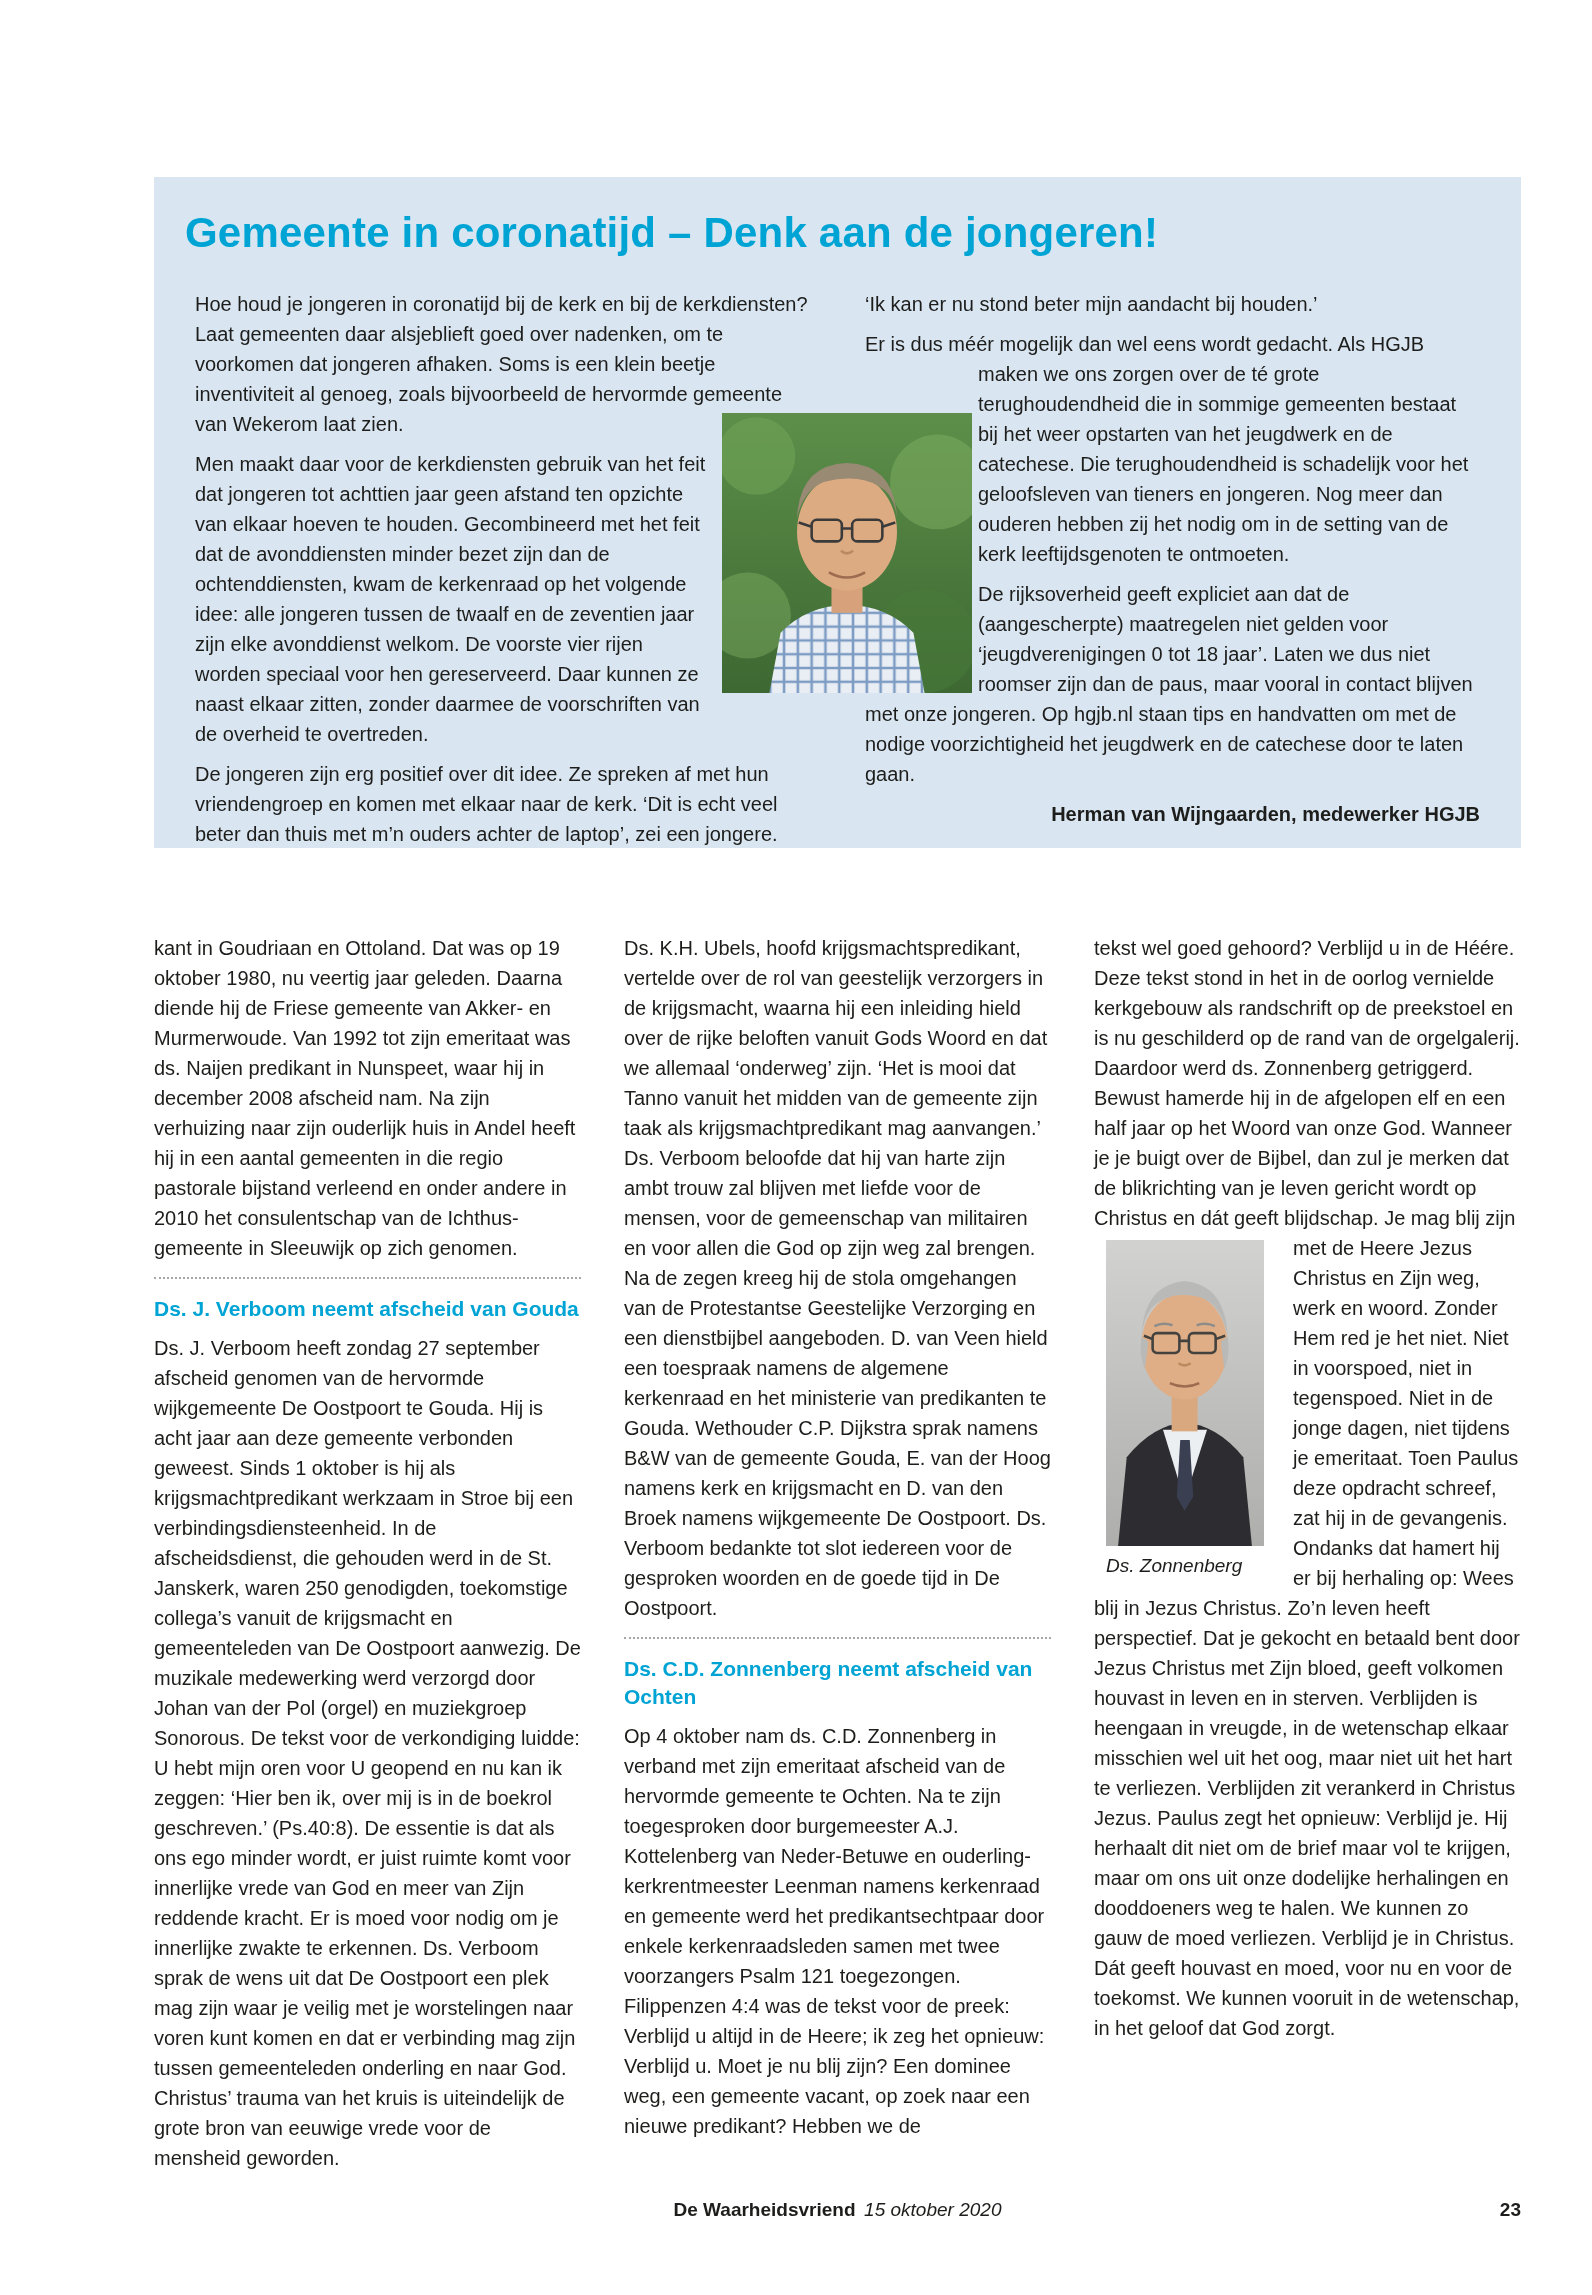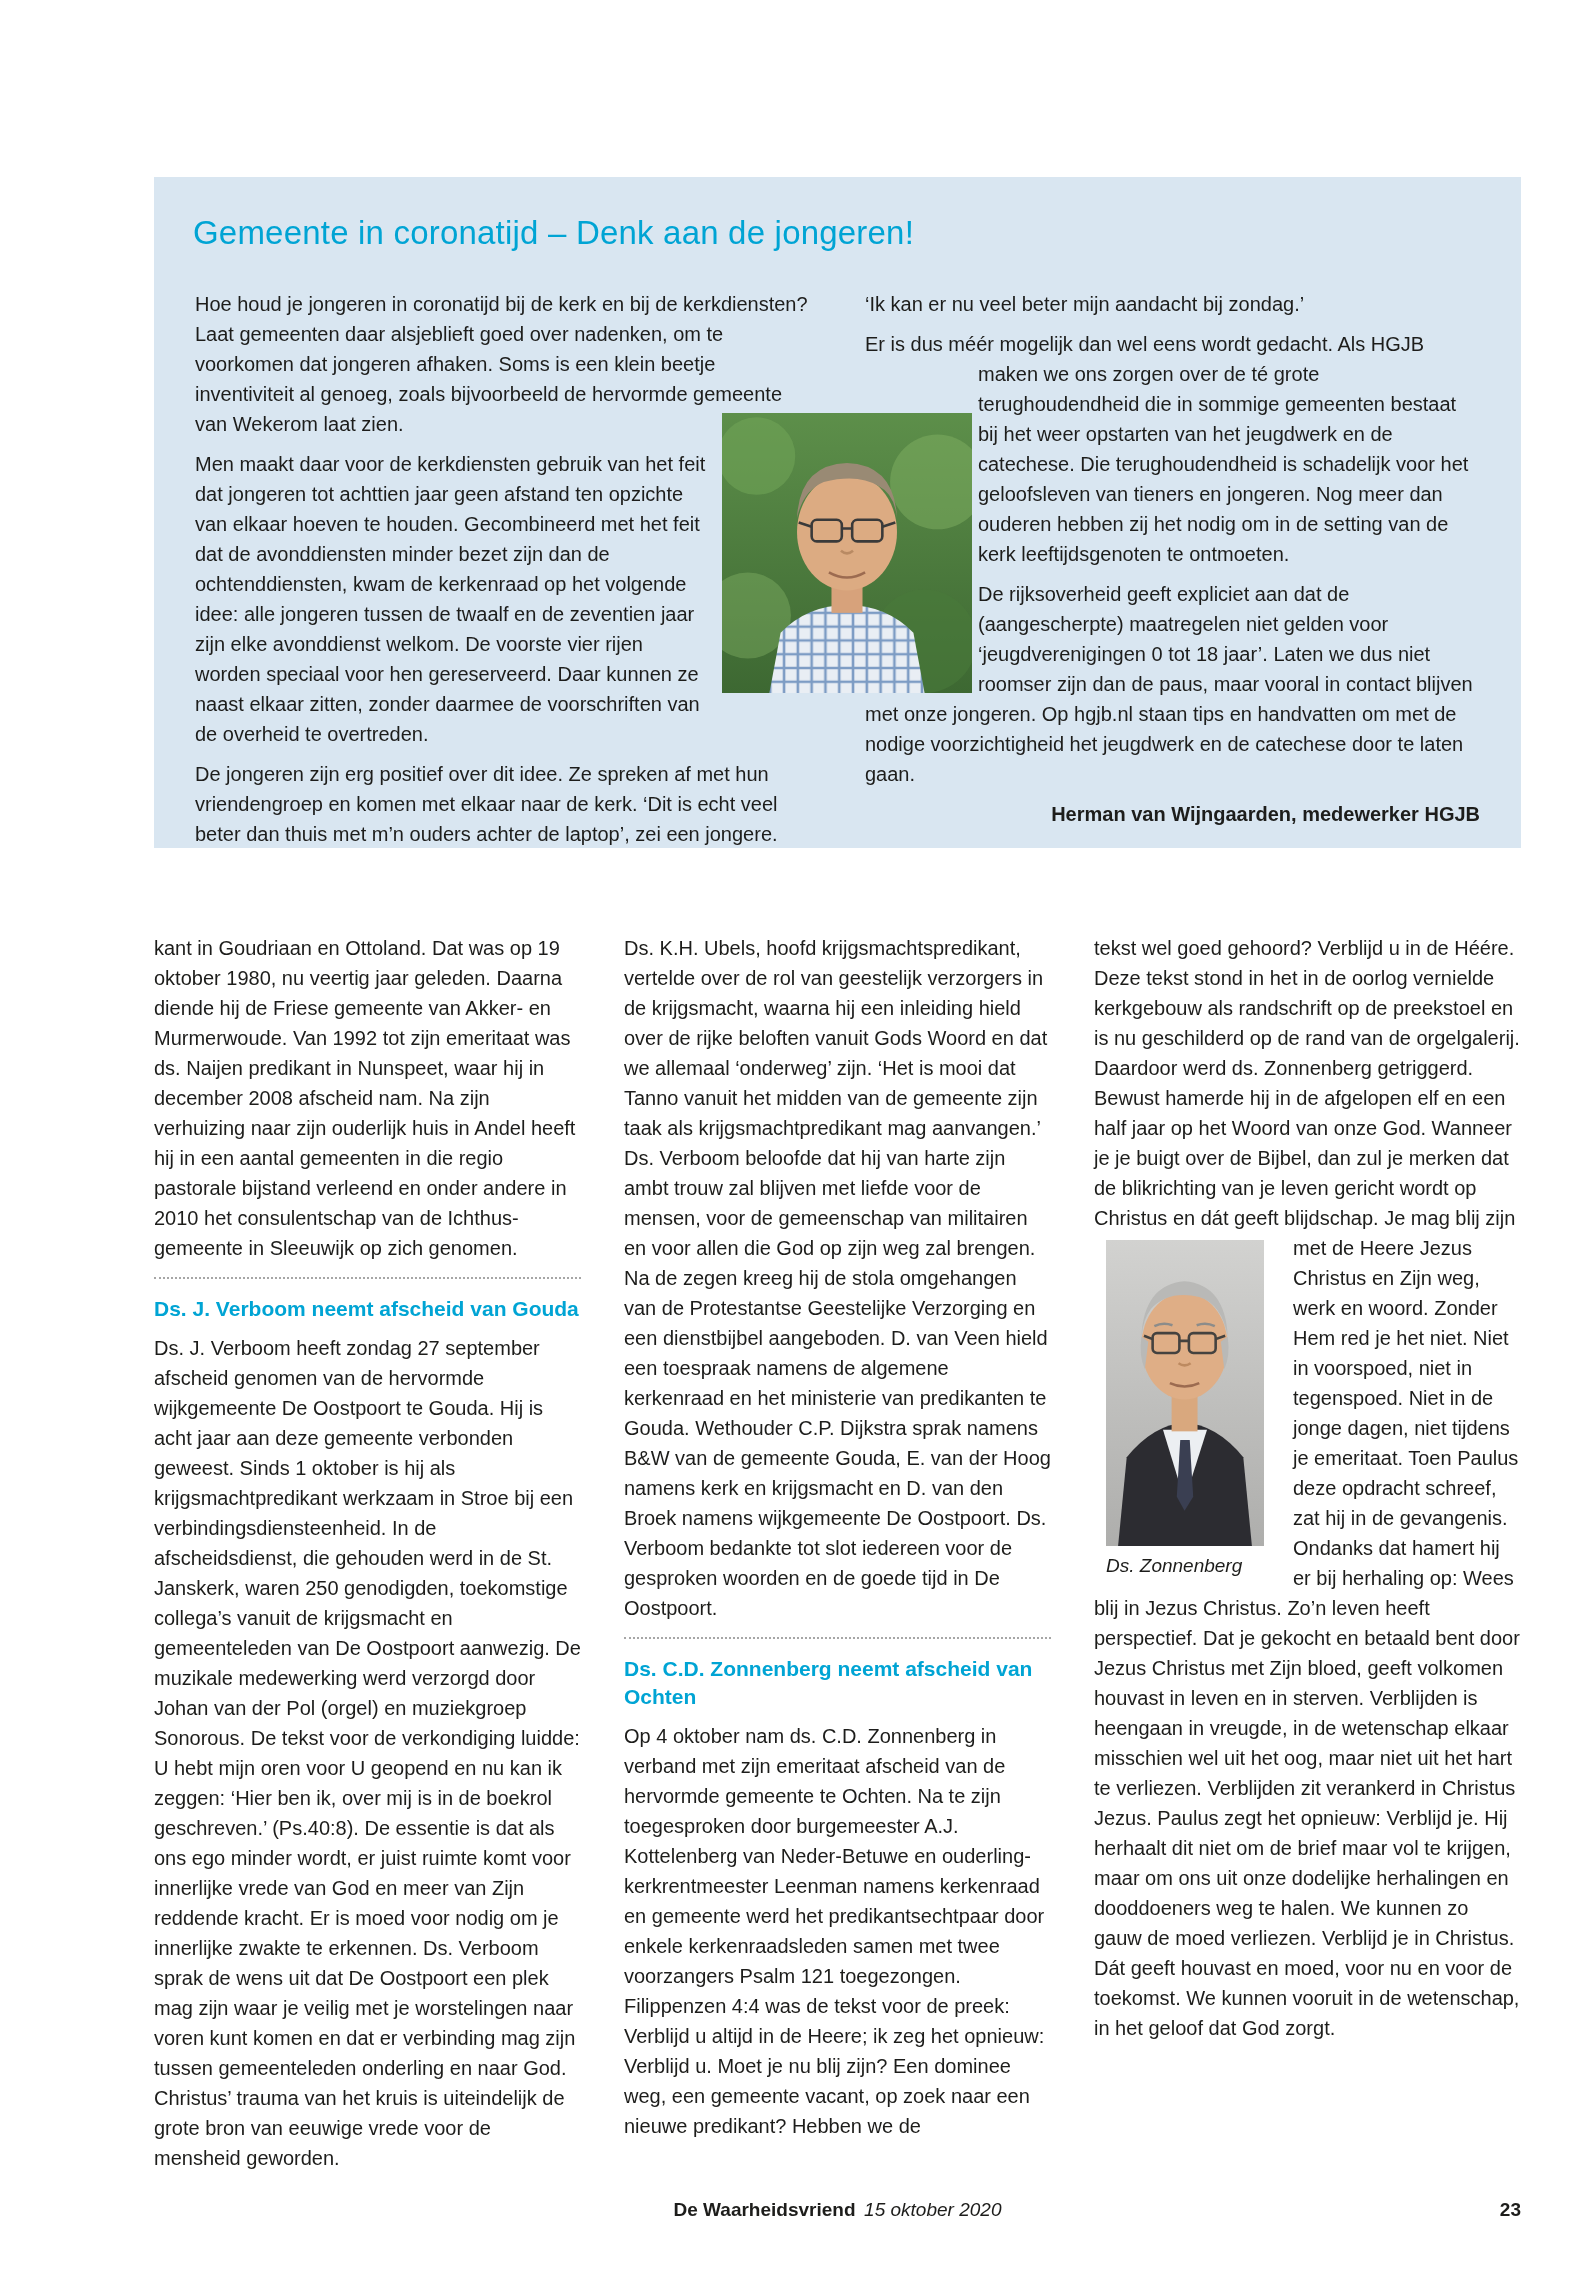--- a/index.html
+++ b/index.html
@@ -14,22 +14,22 @@
   }
   .page{position:absolute;inset:0;background:#ffffff;}
 
   
   .corona-box{
     position:absolute;left:154px;top:177px;width:1367px;height:671px;
     background:var(--box-background);box-sizing:border-box;
     padding:36px 31px 26px 31px;overflow:hidden;
   }
   .corona-title{
-    color:var(--accent-color);font-size:33px;font-weight:normal;
-    margin:0 0 26px 8px;line-height:40px;letter-spacing:0.2px;
+    color:var(--accent-color);font-size:42px;font-weight:bold;
+    margin:0 0 26px 0;line-height:40px;letter-spacing:0.2px;
   }
   .box-cols{display:flex;gap:35px;}
   .box-col{width:635px;font-size:20px;line-height:30px;}
   .box-col p{margin:10px;}
   .quote{margin:0 0 30px 0;}
   .spacer-right{float:right;width:109px;height:252px;}
   .spacer-left{float:left;width:123px;height:343px;shape-outside:inset(33px 0 0 0);}
   .byline{font-weight:bold;text-align:right;margin-top:10.4px;}
   .box-photo{
     position:absolute;left:568px;top:236px;width:250px;height:280px;
@@ -112,21 +112,21 @@
       <div class="box-col">
         <p>Hoe houd je jongeren in coronatijd bij de kerk en bij de kerkdiensten? Laat gemeenten daar alsjeblieft goed over nadenken, om te voorkomen dat jongeren afhaken. Soms is een klein beetje inventiviteit al genoeg, zoals bijvoorbeeld de hervormde gemeente van Wekerom laat zien.</p>
         <div>
           <span class="spacer-right"></span>
           <p>Men maakt daar voor de kerkdiensten gebruik van het feit dat jongeren tot achttien jaar geen afstand ten opzichte van elkaar hoeven te houden. Gecombineerd met het feit dat de avonddiensten minder bezet zijn dan de ochtenddiensten, kwam de kerkenraad op het volgende idee: alle jongeren tussen de twaalf en de zeventien jaar zijn elke avonddienst welkom. De voorste vier rijen worden speciaal voor hen gereserveerd. Daar kunnen ze naast elkaar zitten, zonder daarmee de voorschriften van de overheid te overtreden.</p>
         </div>
         <p>De jongeren zijn erg positief over dit idee. Ze spreken af met hun vriendengroep en komen met elkaar naar de kerk. ‘Dit is echt veel beter dan thuis met m’n ouders achter de laptop’, zei een jongere.</p>
       </div>
 
       <div class="box-col">
-        <p class="quote">‘Ik kan er nu veel beter mijn aandacht bij zondag.’</p>
+        <p class="quote">‘Ik kan er nu stond beter mijn aandacht bij houden.’</p>
         <div>
           <span class="spacer-left"></span>
           <p>Er is dus méér mogelijk dan wel eens wordt gedacht. Als HGJB maken we ons zorgen over de té grote terughoudendheid die in sommige gemeenten bestaat bij het weer opstarten van het jeugdwerk en de catechese. Die terughoudendheid is schadelijk voor het geloofsleven van tieners en jongeren. Nog meer dan ouderen hebben zij het nodig om in de setting van de kerk leeftijdsgenoten te ontmoeten.</p>
           <p>De rijksoverheid geeft expliciet aan dat de (aangescherpte) maatregelen niet gelden voor ‘jeugdverenigingen 0 tot 18 jaar’. Laten we dus niet roomser zijn dan de paus, maar vooral in contact blijven met onze jongeren. Op hgjb.nl staan tips en handvatten om met de nodige voorzichtigheid het jeugdwerk en de catechese door te laten gaan.</p>
         </div>
         <p class="byline">Herman van Wijngaarden, medewerker HGJB</p>
       </div>
     </div>
   </div>
 

